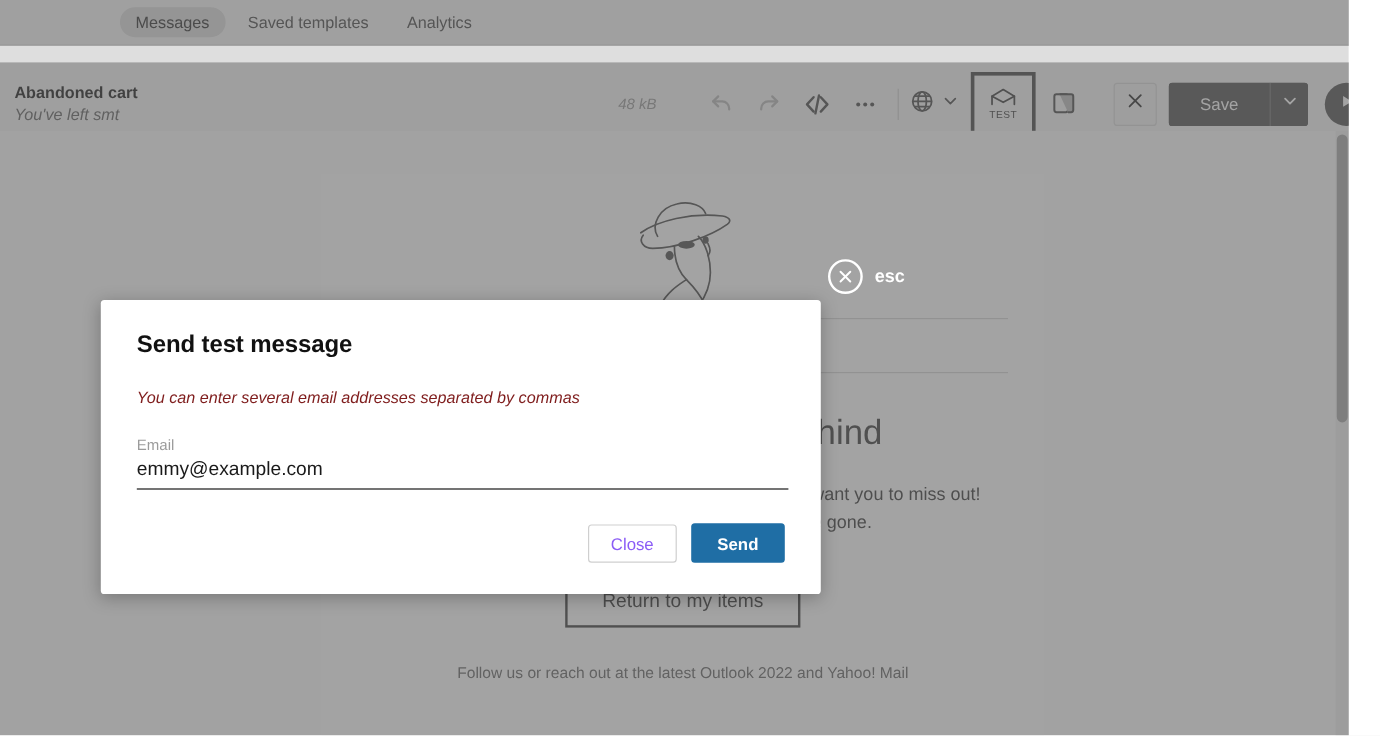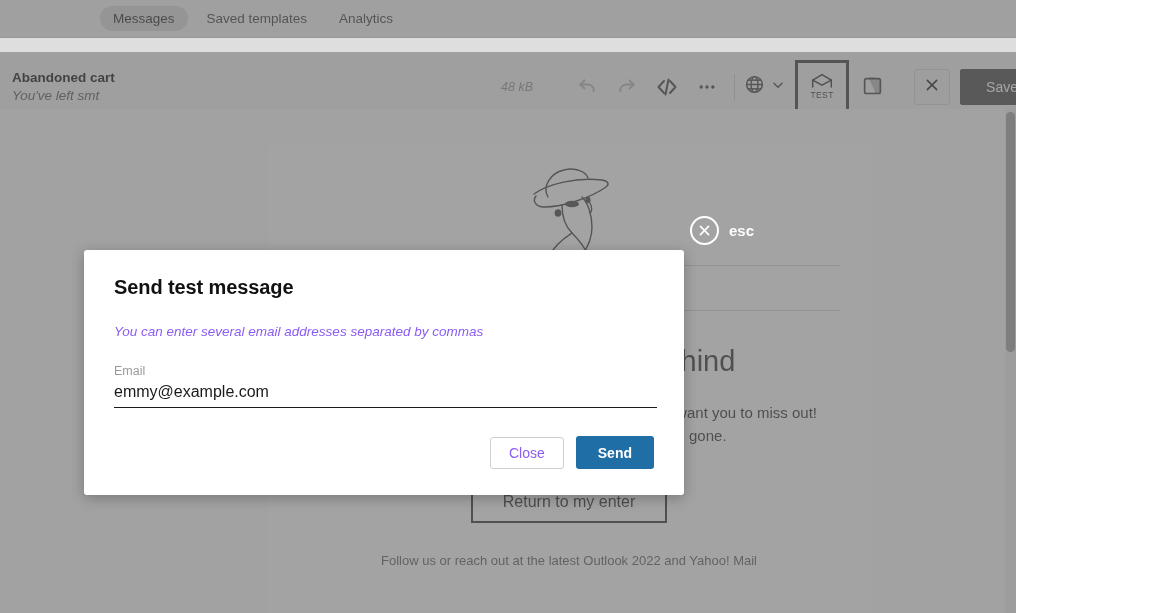--- a/index.html
+++ b/index.html
@@ -7,21 +7,21 @@
   html, body {
     margin: 0; padding: 0;
     width: 1150px; height: 613px;
     overflow: hidden;
     font-family: "Liberation Sans", sans-serif;
     background: #ffffff;
   }
 
   #root {
     position: relative;
-    width: 1016px;
+    width: 1124px;
     height: 613px;
     background: #ffffff;
     overflow: hidden;
   }
 
   
   #app-layer {
     position: absolute;
     inset: 0;
     filter: grayscale(100%) brightness(0.86) contrast(0.62);
@@ -146,21 +146,20 @@
     margin-left: 22px;
     color: #2b2b2b;
   }
 
   .save-group {
     display: flex;
     margin-left: 10px;
     border-radius: 3px;
     overflow: hidden;
     background: #1f5e8c;
-    gap: 14px;
   }
   .save-main {
     background: #1f5e8c;
     color: #ffffff;
     font-size: 14px;
     padding: 0 26px;
     height: 36px;
     display: flex; align-items: center; justify-content: center;
     cursor: pointer;
   }
@@ -311,21 +310,21 @@
   .modal-title {
     font-size: 20px;
     font-weight: bold;
     color: #111111;
     margin: 0 0 0 0;
     letter-spacing: -0.1px;
   }
   .modal-hint {
     font-size: 13.5px;
     font-style: italic;
-    color: #8b5cf6;
+    color: #7f1d1d;
     margin-top: 25px;
   }
   .field {
     margin-top: 25px;
   }
   .field-label {
     font-size: 12.5px;
     color: #9b9b9b;
     display: block;
     margin-bottom: 3px;
@@ -533,21 +532,21 @@
 
         <div class="email-nav">
           <div class="email-nav-item">Sale</div>
         </div>
 
         <div class="email-heading">You left something behind</div>
 
         <div class="email-body">Some items are still waiting in your cart and we don`t want you to miss out! It`s really easy to get them before they`re gone.</div>
 
         <div class="email-cta">
-          <span>Return to my enter</span>
+          <span>Return to my items</span>
         </div>
 
         <div class="email-foot">Follow us or reach out at the latest Outlook 2022 and Yahoo! Mail</div>
 
       </div>
     </div>
 
     <div class="scrollbar-track"></div>
     <div class="scrollbar-thumb"></div>
 

